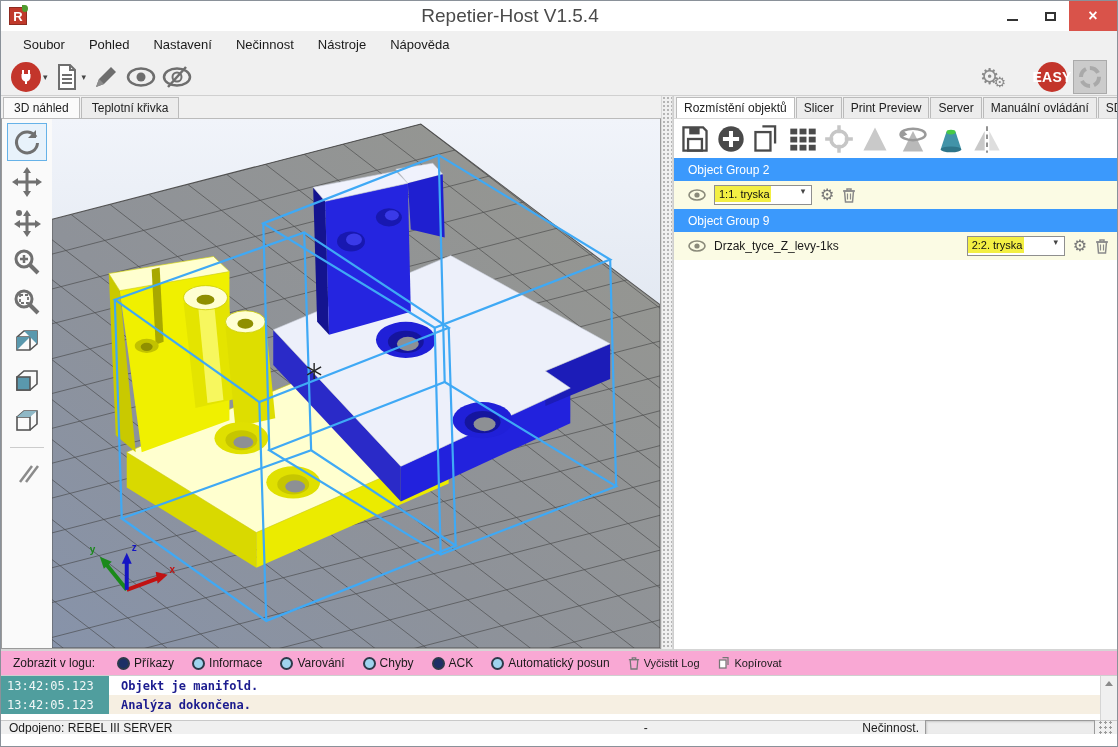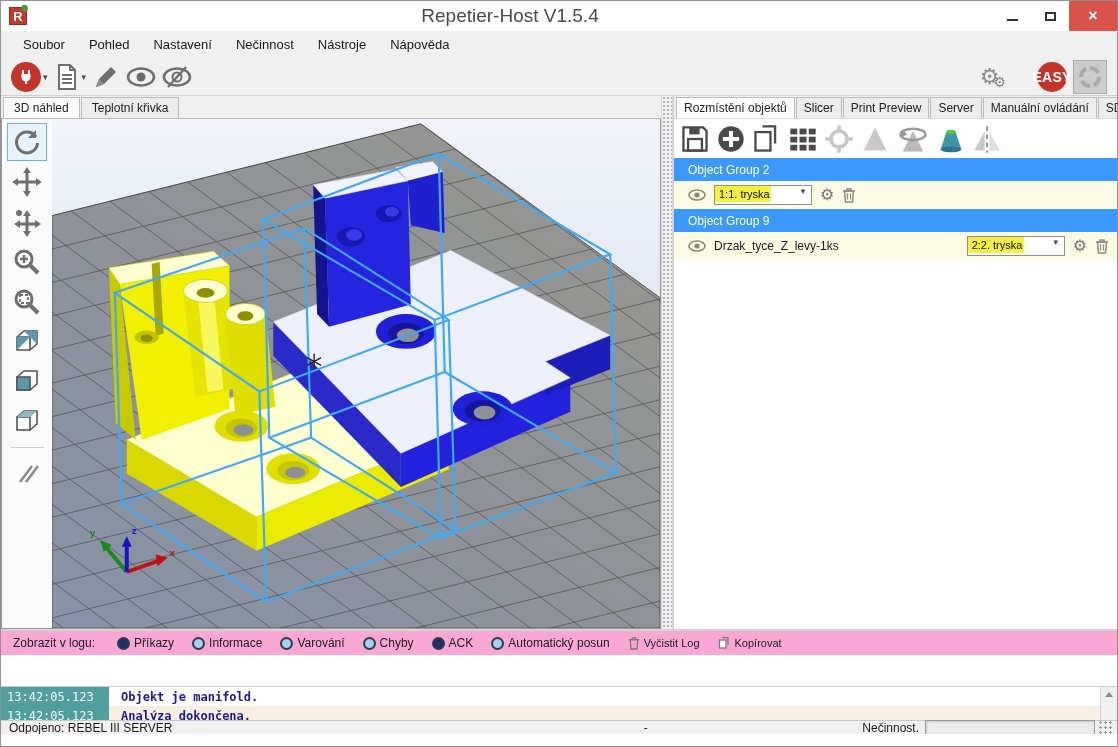--- a/index.html
+++ b/index.html
@@ -67,21 +67,21 @@
 
   
   .log-toolbar { height:26px; background:#f9a8d4; border-top:2px solid #d5d5d5; display:flex; align-items:center; padding-left:12px; gap:18px; flex:0 0 auto; }
   .log-label { font-size:12px; color:#1a1a1a; margin-right:4px; }
   .log-toggle { display:flex; align-items:center; gap:4px; font-size:12px; color:#1a1a1a; }
   .tgl-circle { width:13px; height:13px; border-radius:50%; border:2px solid #2d3a4a; background:#9fd3ee; }
   .tgl-circle.on { background:#1d2f66; }
   .log-action { display:flex; align-items:center; gap:4px; font-size:11px; color:#1a1a1a; }
 
   
-  .log-area { height:34px; background:#fff; border-top:1px solid #cfcfcf; display:flex; flex:0 0 auto;margin-top:31px; }
+  .log-area { height:45px; background:#fff; border-top:1px solid #cfcfcf; display:flex; flex:0 0 auto; }
   .log-lines { flex:1; font-family:"DejaVu Sans Mono", monospace; font-size:12px; }
   .log-line { display:flex; height:19px; align-items:center; }
   .log-line.alt { background:#f6efe2; }
   .log-time { width:108px; background:#509e9e; color:#f2f7f7; padding-left:6px; height:100%; display:flex; align-items:center; }
   .log-msg { color:#1c1c8f; font-weight:bold; padding-left:12px; white-space:nowrap; }
   .log-scroll { width:17px; background:#f0f0f0; border-left:1px solid #d5d5d5; display:flex; justify-content:center; padding-top:2px; }
   .scroll-up { width:0; height:0; border-left:4px solid transparent; border-right:4px solid transparent; border-bottom:5px solid #8a8a8a; margin-top:3px; }
 
   
   .statusbar { height:14px; background:#f0f0f0; border-top:1px solid #c9c9c9; display:flex; align-items:center; padding:0 4px 0 8px; font-size:12px; color:#1a1a1a; flex:0 0 auto; }

